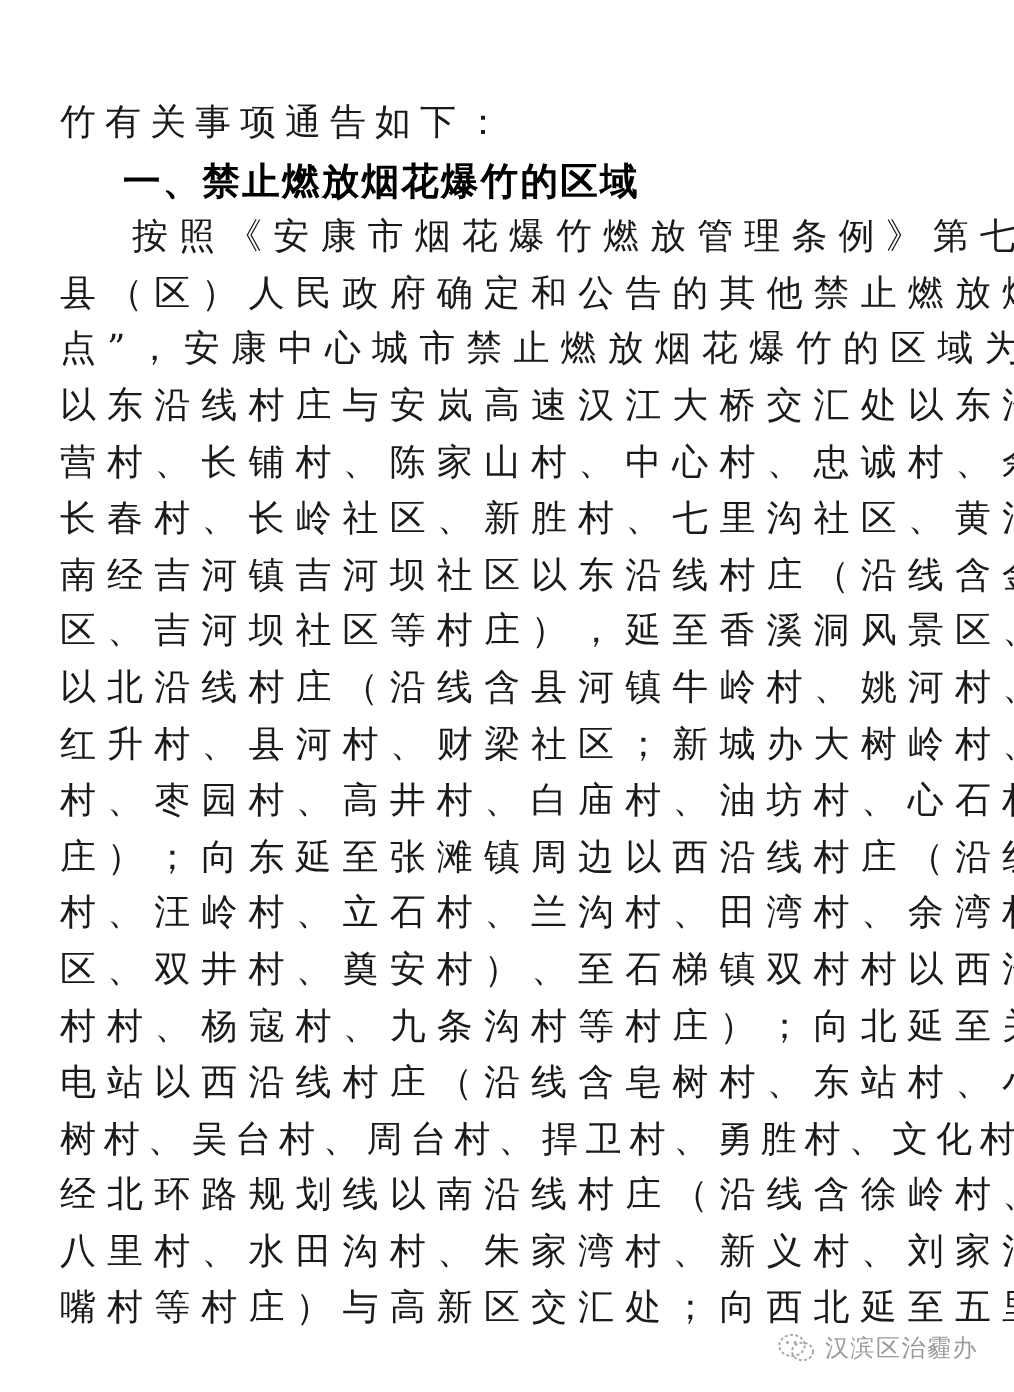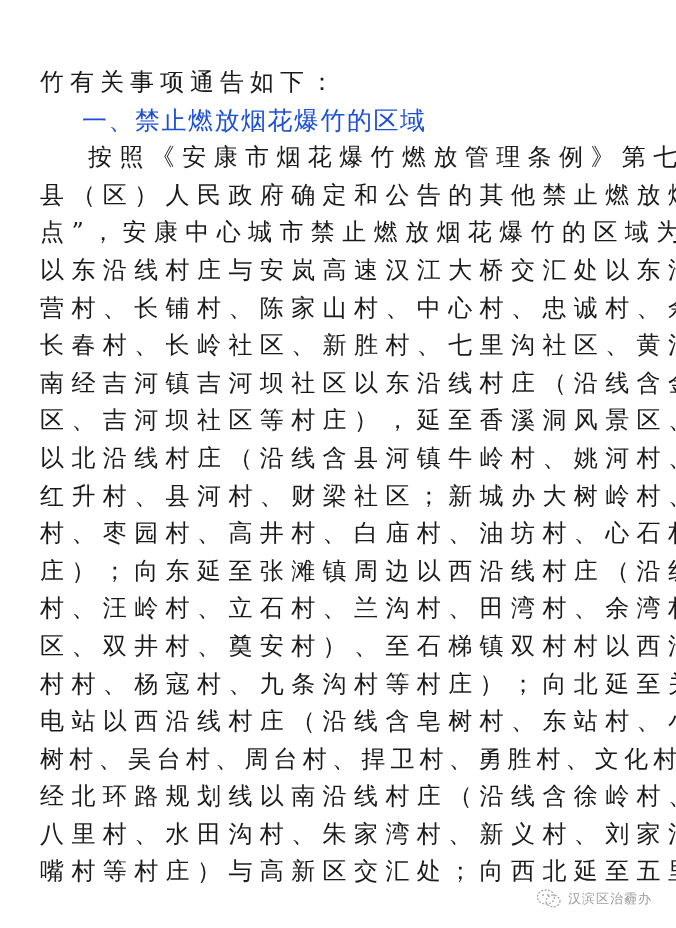--- a/index.html
+++ b/index.html
@@ -29,41 +29,41 @@
       letter-spacing: 7.4px;
       overflow: visible;
     }
     .line.intro {
       letter-spacing: 6px;
       font-family: Liberation Serif, serif;
     }
     .line.heading {
       padding-left: 42px;
       font-family: "DejaVu Sans", "Liberation Sans", sans-serif;
-      font-weight: normal;
+      font-weight: bold;
       letter-spacing: 1.5px;
       font-size: 25px;
-      color: #1d4ed8;
+      color: #000000;
     }
     .line.indent {
       padding-left: 48px;
     }
     .line.tight {
       letter-spacing: 5.2px;
     }
     .watermark {
       position: absolute;
       right: 24px;
       top: 888px;
       display: flex;
       align-items: center;
       gap: 6px;
       color: #9a9a9a;
       font-family: "DejaVu Sans", "Liberation Sans", sans-serif;
-      font-size: 13px;
+      font-size: 16px;
       letter-spacing: 1px;
     }
     .watermark .wx-icon {
       width: 26px;
       height: 22px;
       display: inline-block;
     }
   </style>
 </head>
 <body>

